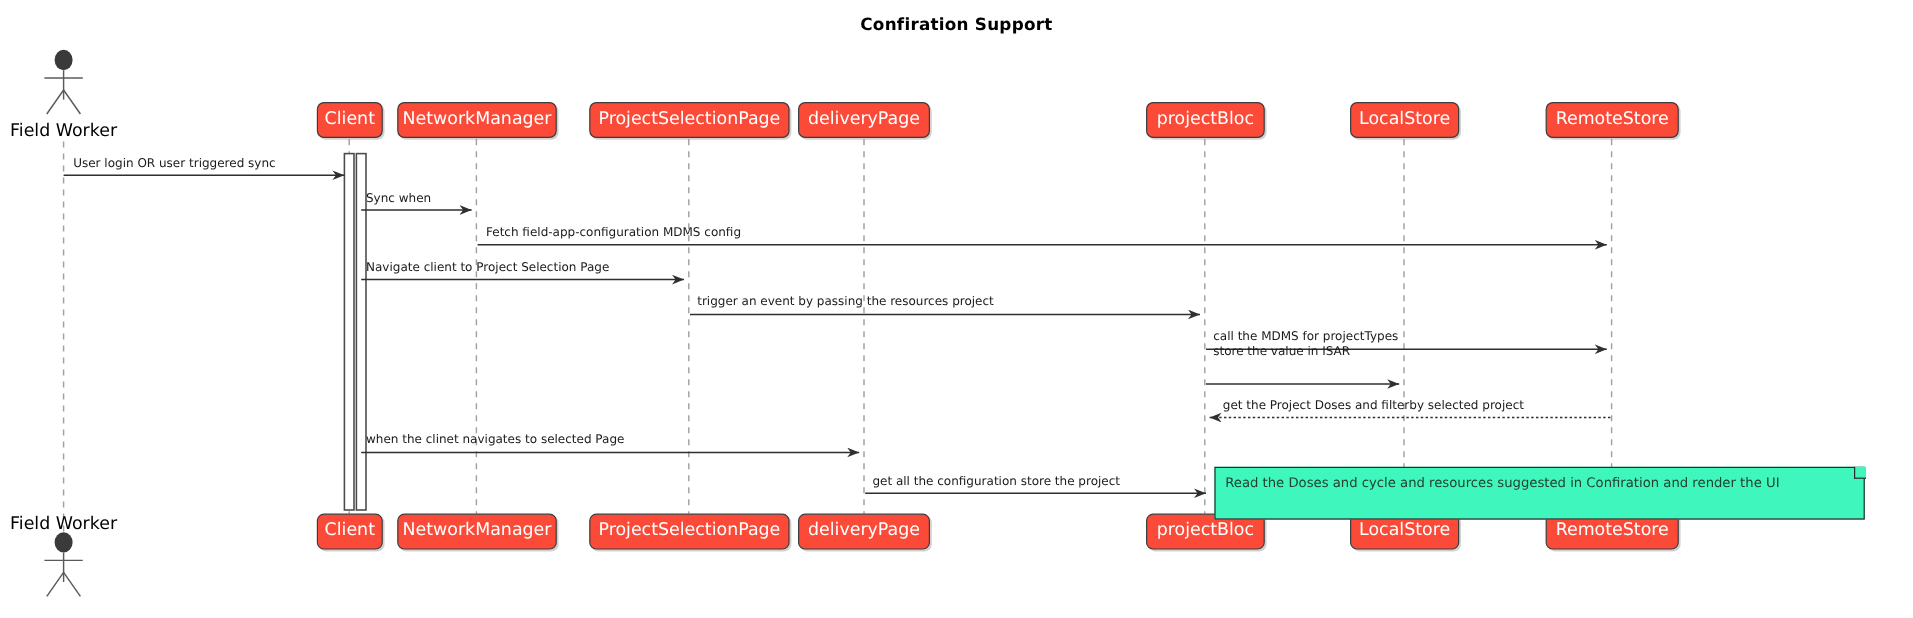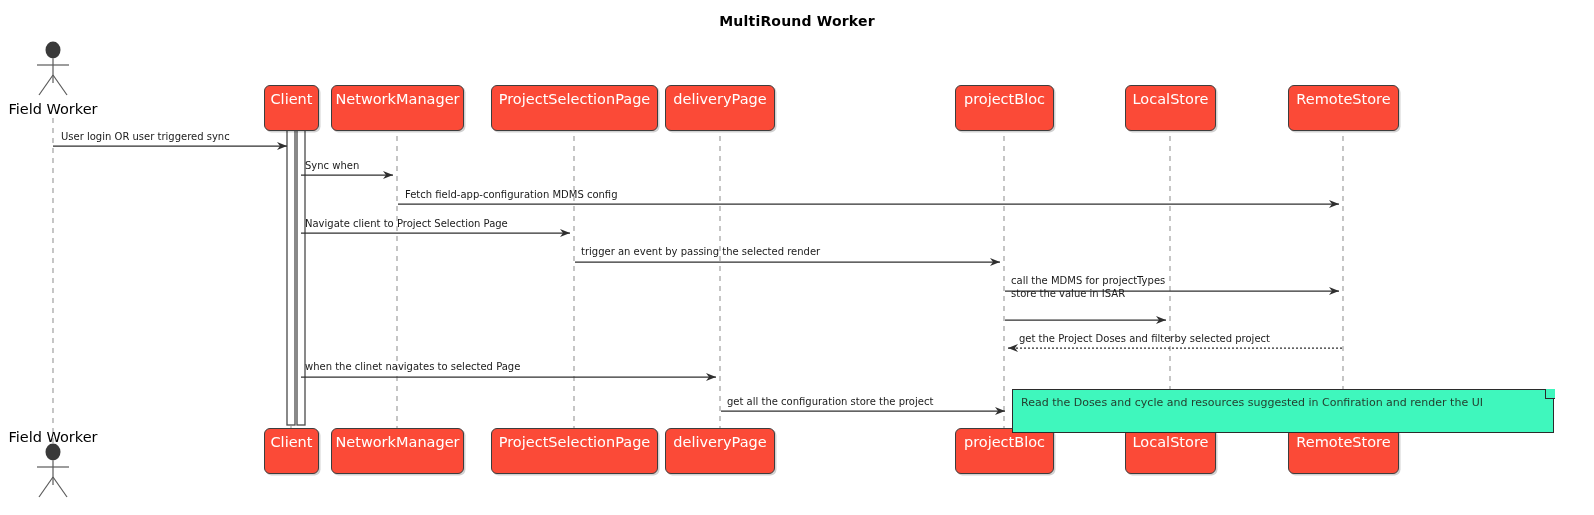--- a/index.html
+++ b/index.html
@@ -35,21 +35,21 @@
     font-size: 14px;
     color: #000000;
     letter-spacing: 0.2px;
   }
   .participant-box {
     position: absolute;
     box-sizing: border-box;
     background: #FB4A37;
     border: 1.6px solid #3D3D3D;
     border-radius: 6px;
-    height: 46px;
+    height: 30px;
     line-height: 27px;
     text-align: center;
     color: #FFFFFF;
     font-family: "DejaVu Sans", sans-serif;
     font-size: 14.5px;
     white-space: nowrap;
     box-shadow: 1.5px 1.5px 0 rgba(0,0,0,0.18);
   }
   .actor-label {
     position: absolute;
@@ -86,21 +86,21 @@
     background: #3FF7BD;
     border-left: 1.5px solid #2B2B2B;
     border-bottom: 1.5px solid #2B2B2B;
   }
 </style>
 </head>
 <body>
 
 <div id="diagram">
 
-  <div class="title">MultiRound Worker</div>
+  <div class="title">Confiration Support</div>
 
   <svg id="svg-layer" viewBox="0 0 1594 515" xmlns="http://www.w3.org/2000/svg">
     <defs>
       <marker id="arrowOpenR" markerWidth="12" markerHeight="12" refX="10" refY="4" orient="auto" markerUnits="userSpaceOnUse">
         <path d="M0,0 L10,4 L0,8 L3,4 Z" fill="#2F2F2F"></path>
       </marker>
       <marker id="arrowOpenL" markerWidth="12" markerHeight="12" refX="10" refY="4" orient="auto" markerUnits="userSpaceOnUse">
         <path d="M0,0 L10,4 L0,8 L3,4 Z" fill="#2F2F2F"></path>
       </marker>
     </defs>
@@ -168,21 +168,21 @@
     </div>
   <div id="actor-labels">
       <div class="actor-label" style="left: 5px; top: 101px; width: 96px;">Field Worker</div>
       <div class="actor-label" style="left: 5px; top: 429px; width: 96px;">Field Worker</div>
     </div>
   <div id="message-labels">
       <div class="msg-label" style="left: 61px; top: 131px;">User login OR user triggered sync</div>
       <div class="msg-label" style="left: 305px; top: 160px;">Sync when</div>
       <div class="msg-label" style="left: 405px; top: 189px;">Fetch field-app-configuration MDMS config</div>
       <div class="msg-label" style="left: 305px; top: 218px;">Navigate client to Project Selection Page</div>
-      <div class="msg-label" style="left: 581px; top: 246px;">trigger an event by passing the selected render</div>
+      <div class="msg-label" style="left: 581px; top: 246px;">trigger an event by passing the resources project</div>
       <div class="msg-label" style="left: 1011px; top: 275px;">call the MDMS for projectTypes</div>
       <div class="msg-label" style="left: 1011px; top: 288px;">store the value in ISAR</div>
       <div class="msg-label" style="left: 1019px; top: 333px;">get the Project Doses and filterby selected project</div>
       <div class="msg-label" style="left: 305px; top: 361px;">when the clinet navigates to selected Page</div>
       <div class="msg-label" style="left: 727px; top: 396px;">get all the configuration store the project</div>
     </div>
   <div id="notes-layer">
       <div class="note-box" style="left: 1012px; top: 389px; width: 542px;">Read the Doses and cycle and resources suggested in Confiration and render the UI</div>
       <div class="note-fold" style="left: 1545px; top: 389px;"></div>
     </div>

